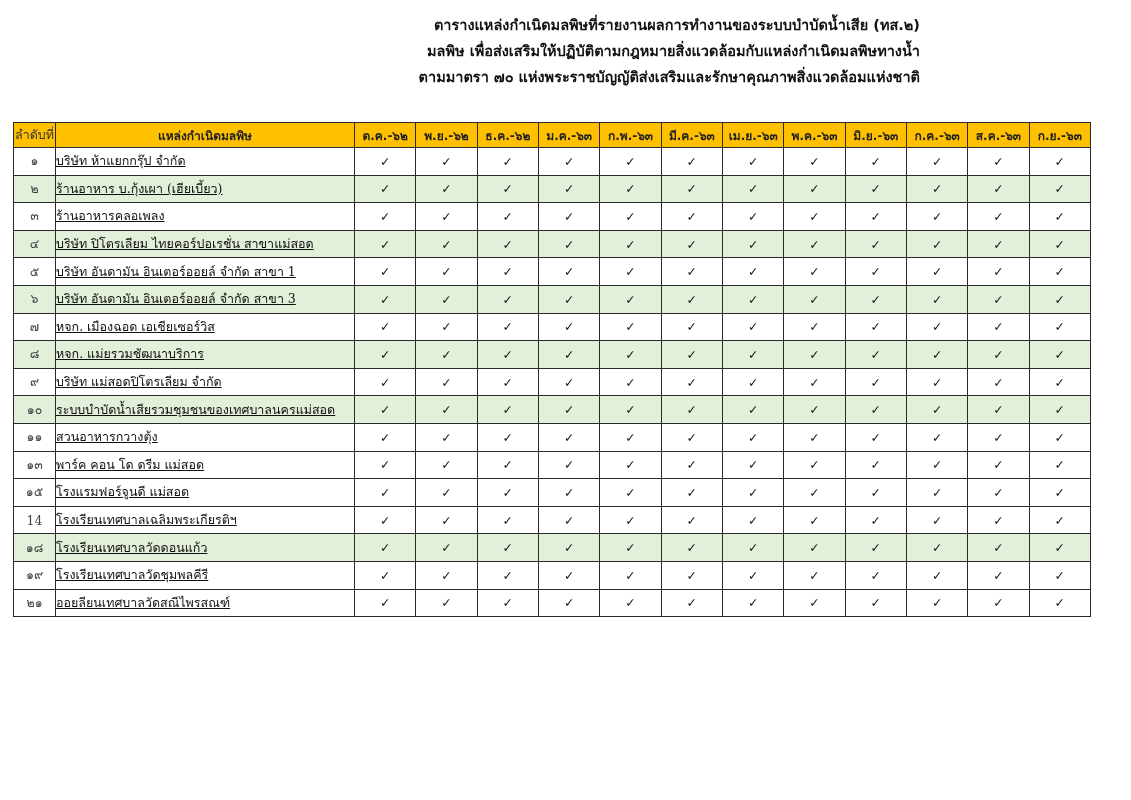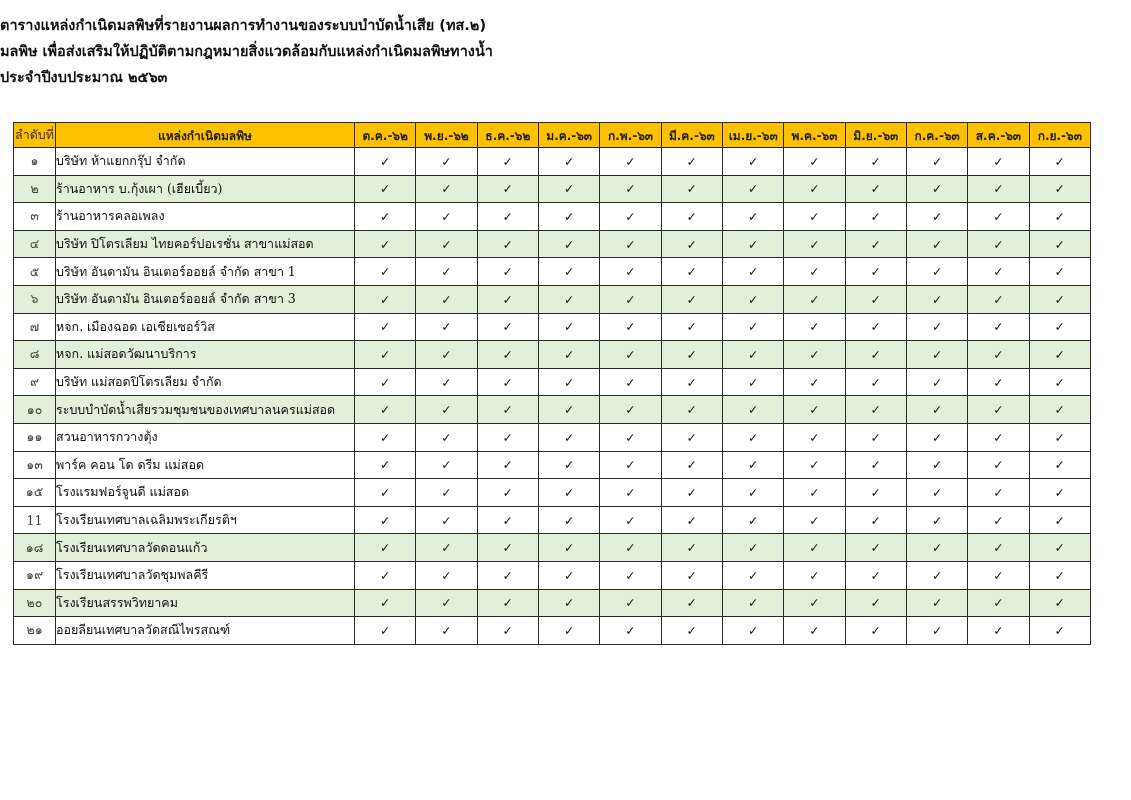--- a/index.html
+++ b/index.html
@@ -1,35 +1,35 @@
 <!DOCTYPE html>
 <html><head>
 <meta charset="utf-8">
 <style>
   html, body { margin:0; padding:0; background:#ffffff; }
   body { width:1131px; height:800px; position:relative; overflow:hidden; font-family:"DejaVu Sans", sans-serif; color:#111; }
-  .titles { position:absolute; left:0; top:12px; width:920px; text-align:left; }
+  .titles { position:absolute; left:0; top:12px; width:920px; text-align:right; }
   .titles div { font-size:14.5px; font-weight:bold; line-height:26px; color:#111; }
   table.grid { position:absolute; left:13px; top:122px; border-collapse:collapse; table-layout:fixed; width:1078px; }
   table.grid th, table.grid td { border:1.5px solid #2a2a2a; padding:0; }
   table.grid th { background:#ffc000; height:24px; font-size:12px; font-weight:bold; color:#222; text-align:center; white-space:nowrap; overflow:hidden;margin-top:27px; }
   table.grid th.th-idx { font-weight:normal; font-size:12.5px; color:#333; }
   table.grid td { height:26.6px; font-family:"DejaVu Serif", serif; font-size:12.5px; }
   table.grid tr.alt td { background:#e2efd9; }
   td.idx { text-align:center; font-size:11px; color:#444; }
-  td.name { padding-left:3px; white-space:nowrap; overflow:hidden; }
+  td.name { padding-left:3px; white-space:nowrap; overflow:hidden;text-decoration:underline; }
   td.chk { text-align:center; font-size:15px; color:#111; }
 </style>
 </head>
 <body>
 
 <div class="titles">
   <div>ตารางแหล่งกำเนิดมลพิษที่รายงานผลการทำงานของระบบบำบัดน้ำเสีย (ทส.๒)</div>
   <div>มลพิษ เพื่อส่งเสริมให้ปฏิบัติตามกฎหมายสิ่งแวดล้อมกับแหล่งกำเนิดมลพิษทางน้ำ</div>
-  <div>ประจำปีงบประมาณ ๒๕๖๓</div>
+  <div>ตามมาตรา ๗๐ แห่งพระราชบัญญัติส่งเสริมและรักษาคุณภาพสิ่งแวดล้อมแห่งชาติ</div>
 </div>
 
 <table class="grid">
   <colgroup>
     <col style="width:42px">
       <col style="width:299px">
     <col>
       <col>
       <col>
       <col>
@@ -168,21 +168,21 @@
         <td class="chk">✓</td>
         <td class="chk">✓</td>
         <td class="chk">✓</td>
         <td class="chk">✓</td>
         <td class="chk">✓</td>
         <td class="chk">✓</td>
         <td class="chk">✓</td>
       </tr>
       <tr class="alt">
         <td class="idx">๘</td>
-        <td class="name">หจก. แม่สอดวัฒนาบริการ</td>
+        <td class="name">หจก. แม่ยรวมชัฒนาบริการ</td>
         <td class="chk">✓</td>
         <td class="chk">✓</td>
         <td class="chk">✓</td>
         <td class="chk">✓</td>
         <td class="chk">✓</td>
         <td class="chk">✓</td>
         <td class="chk">✓</td>
         <td class="chk">✓</td>
         <td class="chk">✓</td>
         <td class="chk">✓</td>
@@ -263,21 +263,21 @@
         <td class="chk">✓</td>
         <td class="chk">✓</td>
         <td class="chk">✓</td>
         <td class="chk">✓</td>
         <td class="chk">✓</td>
         <td class="chk">✓</td>
         <td class="chk">✓</td>
         <td class="chk">✓</td>
       </tr>
       <tr>
-        <td class="idx">11</td>
+        <td class="idx">14</td>
         <td class="name">โรงเรียนเทศบาลเฉลิมพระเกียรติฯ</td>
         <td class="chk">✓</td>
         <td class="chk">✓</td>
         <td class="chk">✓</td>
         <td class="chk">✓</td>
         <td class="chk">✓</td>
         <td class="chk">✓</td>
         <td class="chk">✓</td>
         <td class="chk">✓</td>
         <td class="chk">✓</td>
@@ -297,36 +297,20 @@
         <td class="chk">✓</td>
         <td class="chk">✓</td>
         <td class="chk">✓</td>
         <td class="chk">✓</td>
         <td class="chk">✓</td>
         <td class="chk">✓</td>
       </tr>
       <tr>
         <td class="idx">๑๙</td>
         <td class="name">โรงเรียนเทศบาลวัดชุมพลคีรี</td>
-        <td class="chk">✓</td>
-        <td class="chk">✓</td>
-        <td class="chk">✓</td>
-        <td class="chk">✓</td>
-        <td class="chk">✓</td>
-        <td class="chk">✓</td>
-        <td class="chk">✓</td>
-        <td class="chk">✓</td>
-        <td class="chk">✓</td>
-        <td class="chk">✓</td>
-        <td class="chk">✓</td>
-        <td class="chk">✓</td>
-      </tr>
-      <tr class="alt">
-        <td class="idx">๒๐</td>
-        <td class="name">โรงเรียนสรรพวิทยาคม</td>
         <td class="chk">✓</td>
         <td class="chk">✓</td>
         <td class="chk">✓</td>
         <td class="chk">✓</td>
         <td class="chk">✓</td>
         <td class="chk">✓</td>
         <td class="chk">✓</td>
         <td class="chk">✓</td>
         <td class="chk">✓</td>
         <td class="chk">✓</td>

